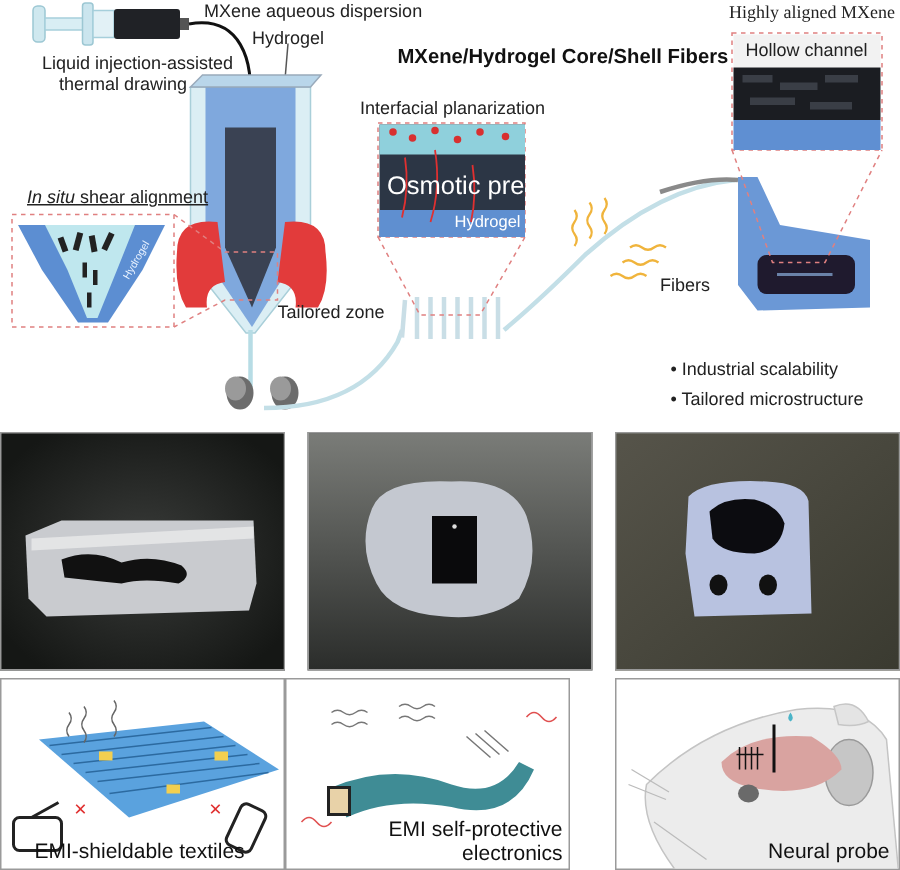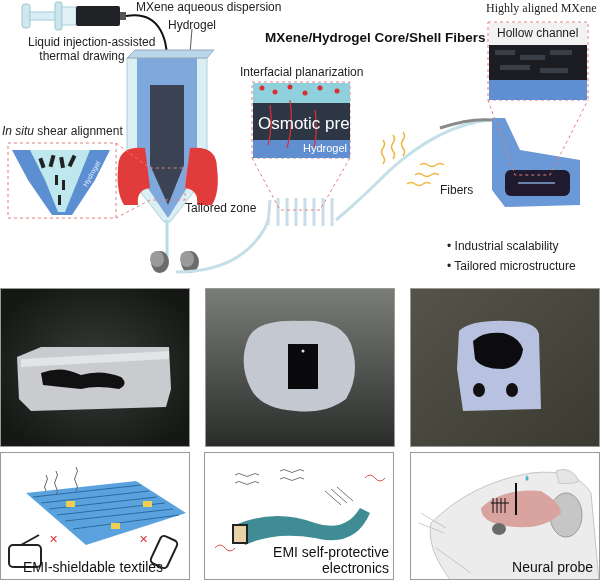--- a/index.html
+++ b/index.html
@@ -133,21 +133,21 @@
   <div class="lbl" style="left:136px;top:1px;">MXene aqueous dispersion</div>
   <div class="lbl" style="left:168px;top:19px;">Hydrogel</div>
   <div class="lbl" style="left:12px;top:36px;text-align:center;width:108px;margin-left:16px;">
     <div>Liquid injection-assisted</div>
     <div>thermal drawing</div>
   </div>
   <div class="title" style="left:229px;top:30px;">MXene/Hydrogel Core/Shell Fibers</div>
   <div class="lbl" style="left:240px;top:66px;">Interfacial planarization</div>
   <div class="lbl" style="left:258px;top:114px;color:#fff;font-size:17px;">Osmotic pressure</div>
   <div class="lbl" style="left:303px;top:142px;color:#fff;font-size:11px;">Hydrogel</div>
-  <div class="lbl" style="left:2px;top:125px;"><i>In situ</i><span> shear alignment</span></div>
+  <div class="lbl" style="left:18px;top:125px;text-decoration:underline;"><i>In situ</i><span> shear alignment</span></div>
   <div class="lbl" style="left:78px;top:170px;font-size:7px;color:#e8f2ff;transform:rotate(-60deg);">Hydrogel</div>
   <div class="lbl" style="left:185px;top:202px;">Tailored zone</div>
   <div class="lbl" style="left:440px;top:184px;">Fibers</div>
   <div class="lbl" style="left:486px;top:2px;font-family:Liberation Serif, serif;">Highly aligned MXene</div>
   <div class="lbl" style="left:497px;top:27px;">Hollow channel</div>
   <div class="lbl" style="left:447px;top:240px;">• <span>Industrial scalability</span></div>
   <div class="lbl" style="left:447px;top:260px;">• <span>Tailored microstructure</span></div>
 </div>
 
 <div class="photo" style="left:0;background:#202220;">
@@ -221,21 +221,21 @@
       </g>
     <g>
         <rect x="154" y="84" width="18" height="30" rx="4" fill="none" stroke="#222" stroke-width="2" transform="rotate(25 163 99)"></rect>
       </g>
     <text x="48" y="90" fill="#e03030" font-size="11" font-family="Liberation Sans, sans-serif">✕</text>
     <text x="138" y="90" fill="#e03030" font-size="11" font-family="Liberation Sans, sans-serif">✕</text>
   </svg>
   <div class="appl-label" style="left:22px;bottom:4px;">EMI-shieldable textiles</div>
 </div>
 
-<div class="appl" style="left:204px;">
+<div class="appl" style="left:190px;">
   <svg width="190" height="128" class="abs" style="left:0;top:0">
     <g stroke="#777" fill="none" stroke-width="1">
       <path d="M30 22 q4 -3 8 0 q4 3 8 0 q4 -3 8 0"></path>
         <path d="M30 30 q4 -3 8 0 q4 3 8 0 q4 -3 8 0"></path>
       <path d="M75 18 q4 -3 8 0 q4 3 8 0 q4 -3 8 0"></path>
         <path d="M75 26 q4 -3 8 0 q4 3 8 0 q4 -3 8 0"></path>
       <path d="M120 38 l16 14 M126 36 l16 14 M132 34 l16 14"></path>
     </g>
     <path d="M30 72 Q 70 55 110 70 Q 140 80 155 55 L165 60 Q 150 95 110 85 Q 70 78 40 92 Z" fill="#3f8c95"></path>
     <rect x="28" y="72" width="14" height="18" fill="#e8d2a8" stroke="#222" stroke-width="2"></rect>

